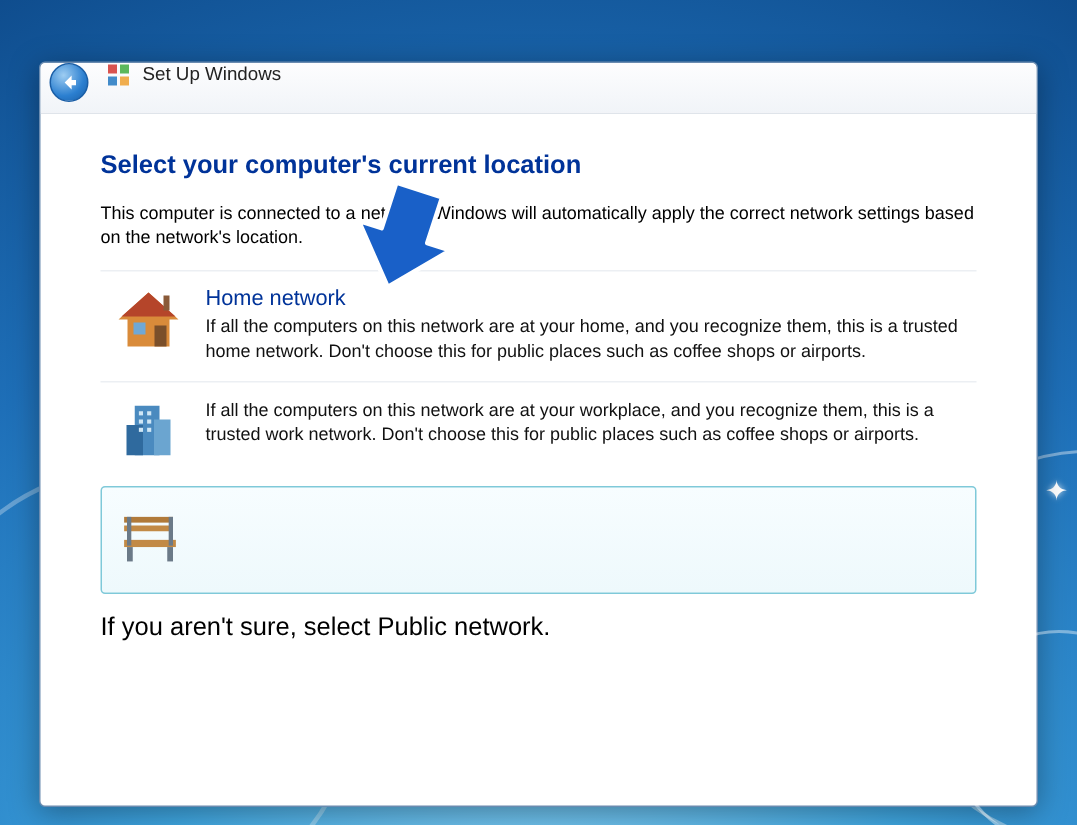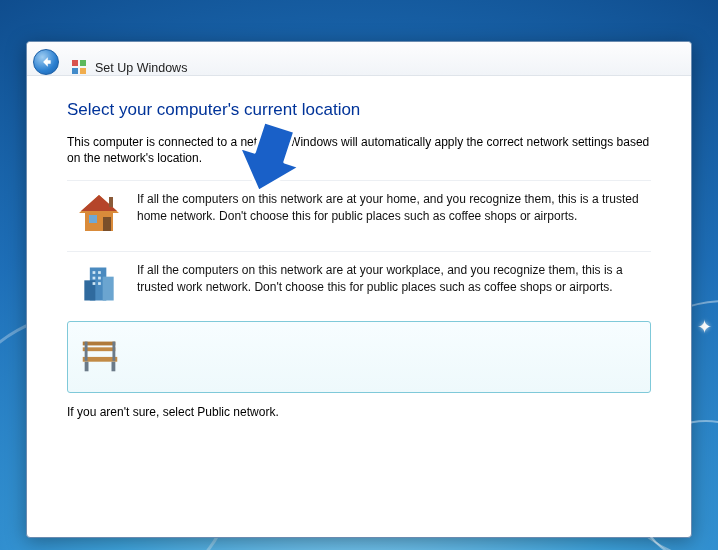--- a/index.html
+++ b/index.html
@@ -39,21 +39,21 @@
     left: 26px; top: 41px;
     width: 666px; height: 497px;
     background: #fff;
     border: 1px solid #6a8bb0;
     border-radius: 4px;
     box-shadow: 0 4px 20px rgba(0,0,0,0.35);
     display: flex; flex-direction: column;
   }
   .titlebar {
     height: 34px;
-    display: flex; align-items: flex-end;
+    display: flex; align-items: flex-start;
     padding: 0 6px;
     gap: 6px;
     background: linear-gradient(#fdfdfe, #f1f4f8);
     border-bottom: 1px solid #dfe4ea;
     border-radius: 4px 4px 0 0;
   }
   .back-btn {
     width: 26px; height: 26px;
     border-radius: 50%;
     background: radial-gradient(circle at 35% 30%, #9ecdf2, #2b7fd0 60%, #1a5ea6);
@@ -72,21 +72,21 @@
   .title-text { font-size: 12.5px; color: #222; margin-left: 2px; }
 
   .content {
     padding: 24px 40px 16px 40px;
     flex: 1;
     overflow: hidden;
   }
   .heading {
     color: #003399;
     font-size: 17px;
-    font-weight: 400;
+    font-weight: 700;
     margin-bottom: 14px;
   }
   .intro {
     font-size: 12px;
     color: #000;
     line-height: 1.35;
     margin-bottom: 14px;
   }
 
   .option {
@@ -114,21 +114,21 @@
     font-size: 14.5px;
     font-weight: 400;
     margin-bottom: 2px;
   }
   .option .desc {
     font-size: 12px;
     color: #111;
     line-height: 1.35;
   }
   .footer-note {
-    font-size: 12px;
+    font-size: 17px;
     color: #000;
     margin-top: 12px;
   }
 
   
   .arrow {
     position: absolute;
     left: 235px; top: 119px;
     width: 70px; height: 80px;
     pointer-events: none;
@@ -168,20 +168,21 @@
         <div class="icon">
           <svg viewBox="0 0 48 48" width="48" height="48">
             <polygon points="24,4 4,22 10,22 10,40 38,40 38,22 44,22" fill="#d98b3a"></polygon>
             <polygon points="24,4 6,20 42,20" fill="#b5452a"></polygon>
             <rect x="14" y="24" width="8" height="8" fill="#6fa8d6"></rect>
             <rect x="28" y="26" width="8" height="14" fill="#7a4f2a"></rect>
             <rect x="34" y="6" width="4" height="10" fill="#8a5a38"></rect>
           </svg>
         </div>
         <div class="text">
+          <div class="title">Home network</div>
           <div class="desc">If all the computers on this network are at your home, and you recognize them, this is a trusted home network.  Don't choose this for public places such as coffee shops or airports.</div>
         </div>
       </div>
 
       <div class="option">
         <div class="icon">
           <svg viewBox="0 0 48 48" width="44" height="44">
             <rect x="14" y="6" width="18" height="36" fill="#4a8abf"></rect>
             <rect x="8" y="20" width="12" height="22" fill="#2f6a9e"></rect>
             <rect x="28" y="16" width="12" height="26" fill="#6ba5d0"></rect>

